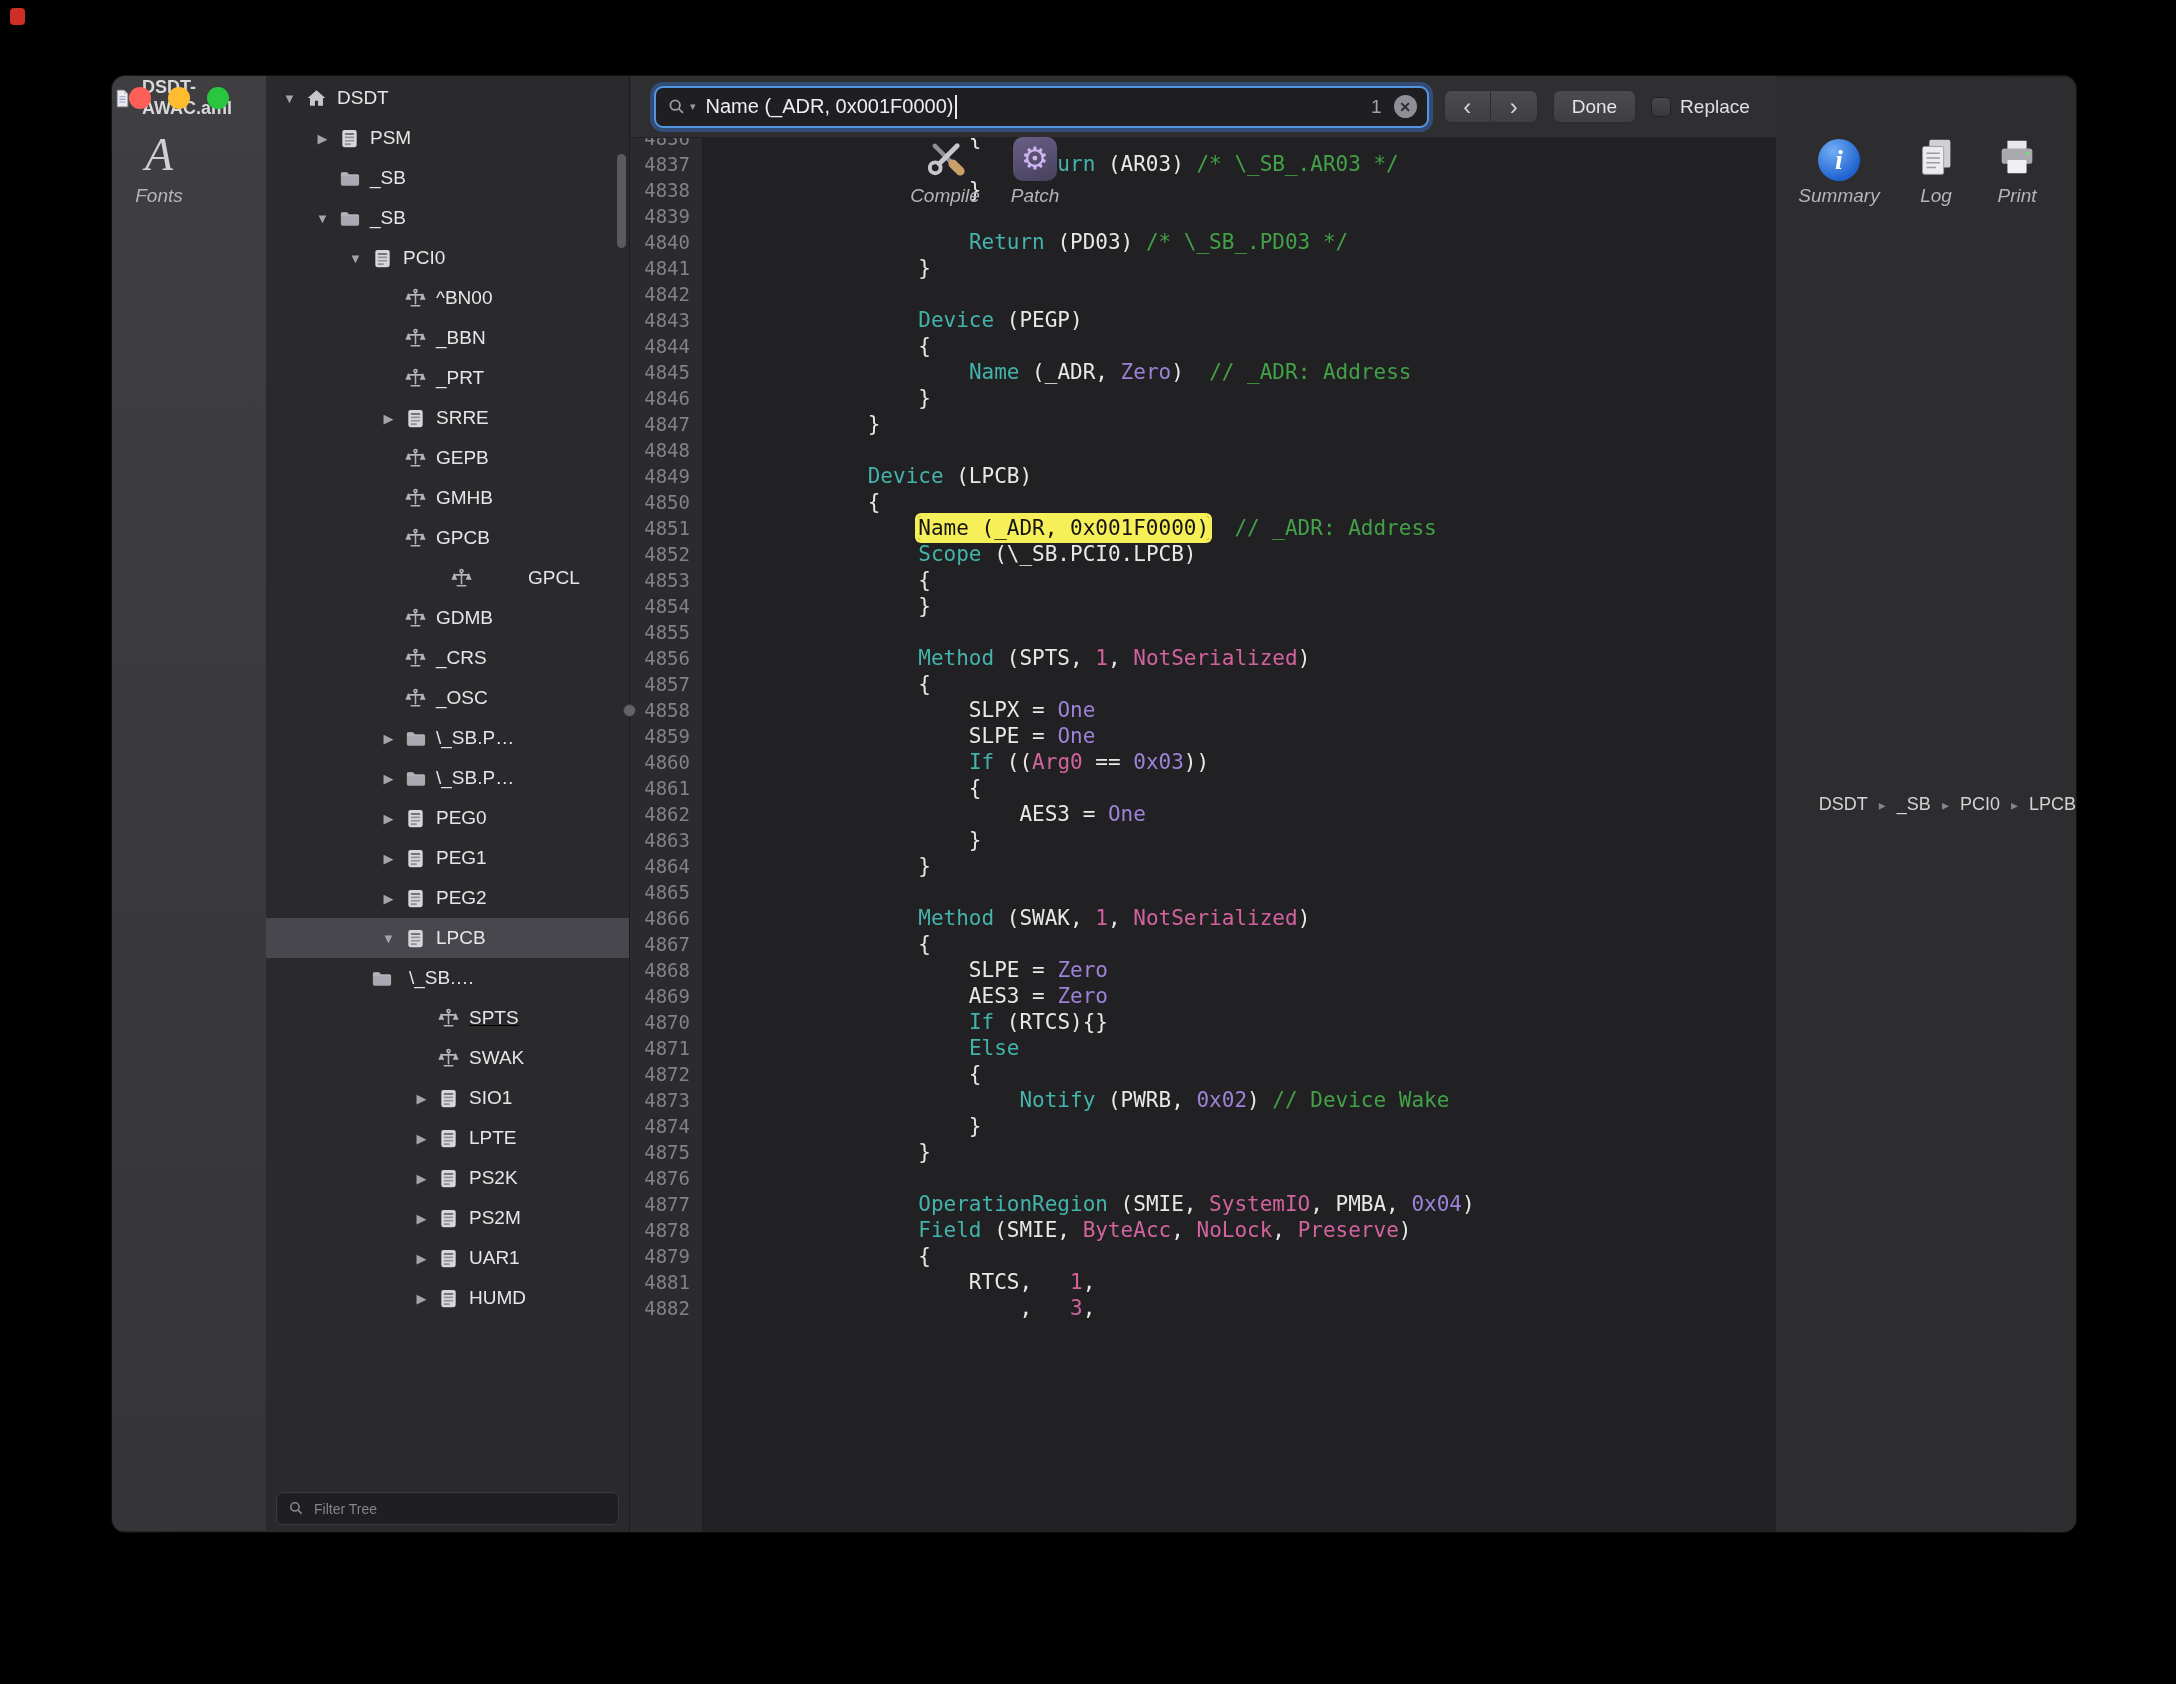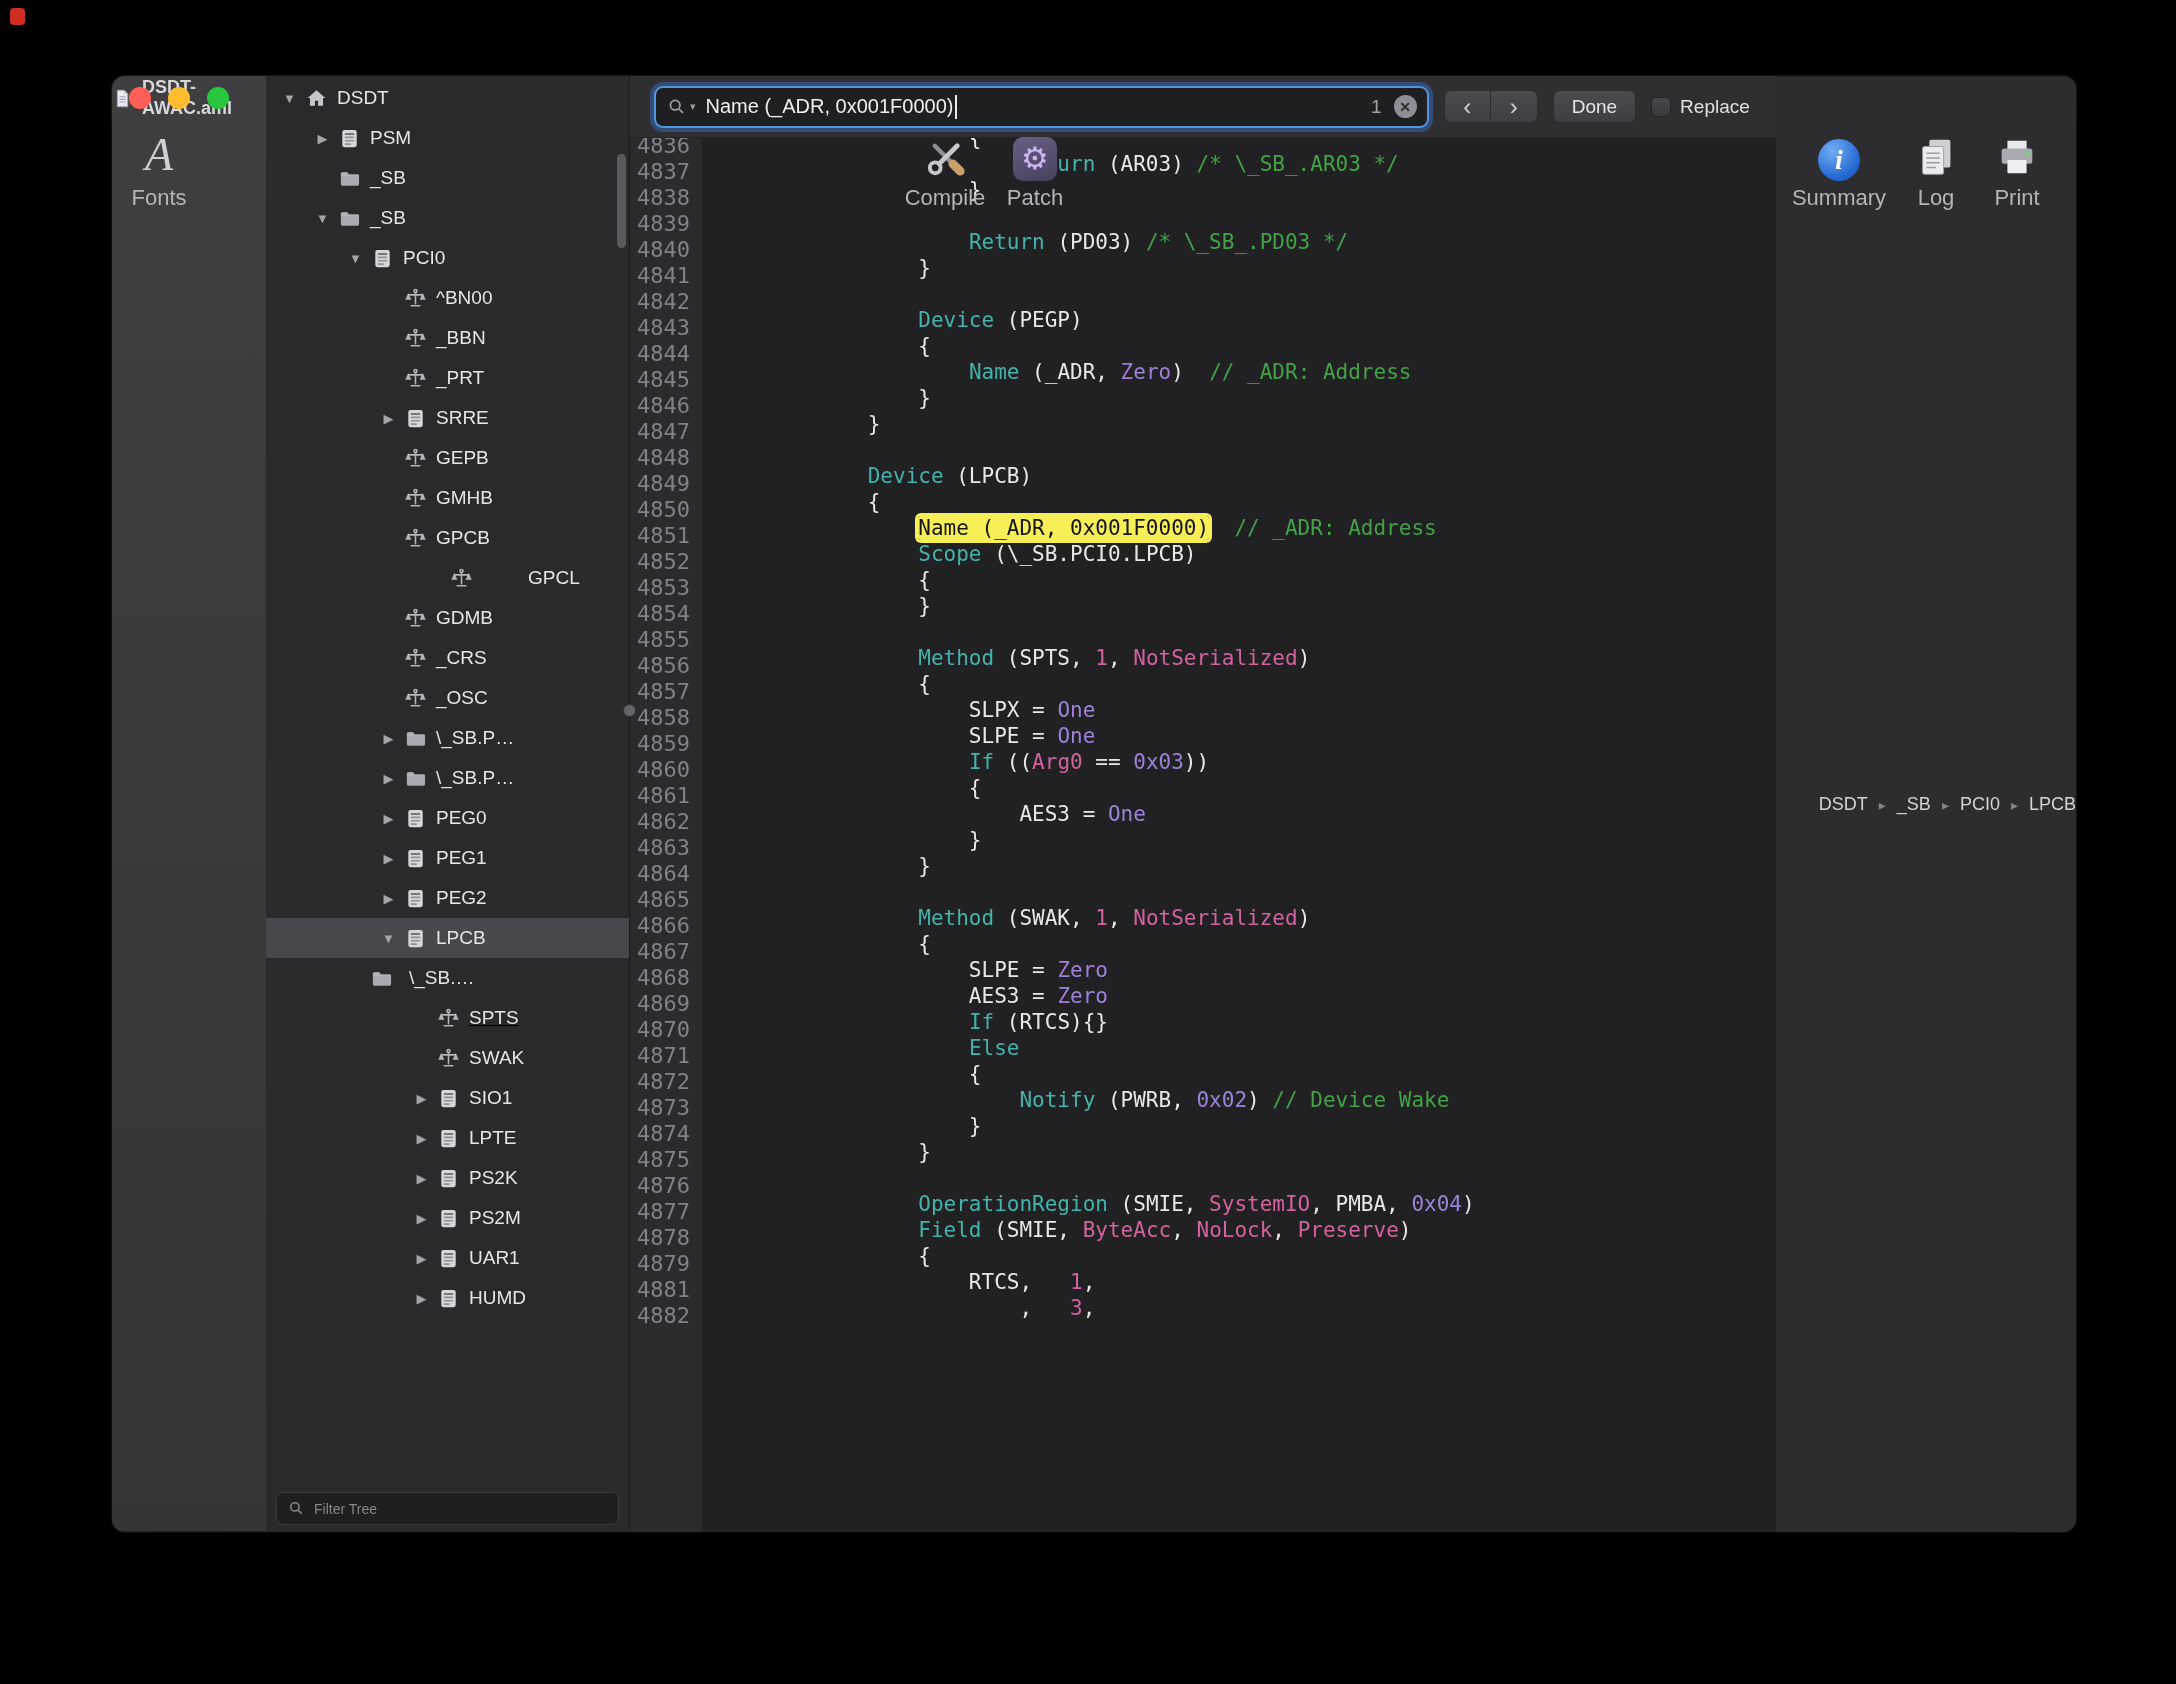--- a/index.html
+++ b/index.html
@@ -20,21 +20,21 @@
             border-bottom:1px solid #242426; position:relative; }
   .titlebar { height:44px; position:relative; display:flex; align-items:center; justify-content:center; }
   .traffic { position:absolute; left:17px; top:11px; display:flex; gap:17px; }
   .tl { width:22px; height:22px; border-radius:50%; }
   .tl.red{ background:#ff5f57; } .tl.yellow{ background:#febc2e; } .tl.green{ background:#29c73f; }
   .wtitle { display:flex; align-items:center; gap:9px; color:#d8d8da; font-size:18px; font-weight:700; }
   .toolbar { height:110px; position:relative; }
   .tbitem { position:absolute; top:5px; transform:translateX(-50%); width:130px;
             display:flex; flex-direction:column; align-items:center; gap:4px; }
   .tbiconwrap { height:56px; display:flex; align-items:flex-end; justify-content:center; }
-  .tblabel { font-size:22px; color:#b5b5b9; }
+  .tblabel { font-size:19px; color:#b5b5b9;font-style:italic; }
   .fontsicon { font-family:"Liberation Serif", serif; font-style:italic; font-size:46px;
                color:#cfcfd4; line-height:52px; }
   .patchicon { width:44px; height:44px; border-radius:10px;
                background:linear-gradient(160deg,#6a5f86,#46405c);
                color:#cdb5f2; font-size:31px; line-height:44px; text-align:center; }
   .infoicon { width:42px; height:42px; border-radius:50%;
               background:radial-gradient(circle at 35% 28%, #72aef5, #1e63cf 72%);
               color:#fff; font-family:"Liberation Serif", serif; font-style:italic; font-weight:700;
               font-size:28px; display:flex; align-items:center; justify-content:center; }
 
@@ -88,21 +88,21 @@
   .cbox { width:20px; height:20px; border-radius:5px;
           background:linear-gradient(#47474c,#38383c); border:1px solid #232325; }
 
   
   .editor { flex:1; min-height:0; overflow:hidden;
             font-family:"DejaVu Sans Mono", monospace; font-size:21px; line-height:26px;
             background:linear-gradient(90deg,#2b2b2d 0 72px,#212123 72px); }
   .elines { margin-top:-13px; }
   .cl { display:flex; height:26px; }
   .ln { flex:0 0 72px; width:72px; text-align:right; padding-right:12px;
-        color:#81818a; font-size:22px; background:#2b2b2d;margin-top:8px; }
+        color:#81818a; font-size:19px; background:#2b2b2d; }
   .cd { padding-left:14px; white-space:pre; color:#e8e8e8; }
   .t-pl { color:#e8e8e8; }
   .t-kw { color:#43b3ab; }
   .t-cm { color:#43a147; }
   .t-pu { color:#9d82d8; }
   .t-pk { color:#d2639f; }
   .t-match { background:#f6ef58; color:#151515; border-radius:3px; box-shadow:0 0 0 3px #f6ef58; }
 
   
   .bcbar { flex:0 0 35px; background:#2d2d2f; border-top:1px solid #202022;

